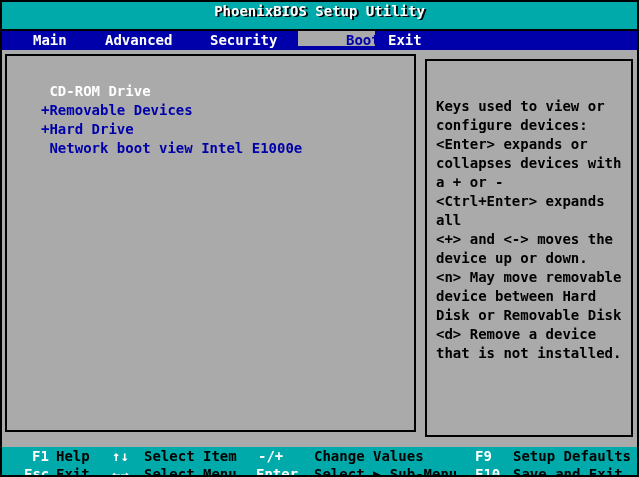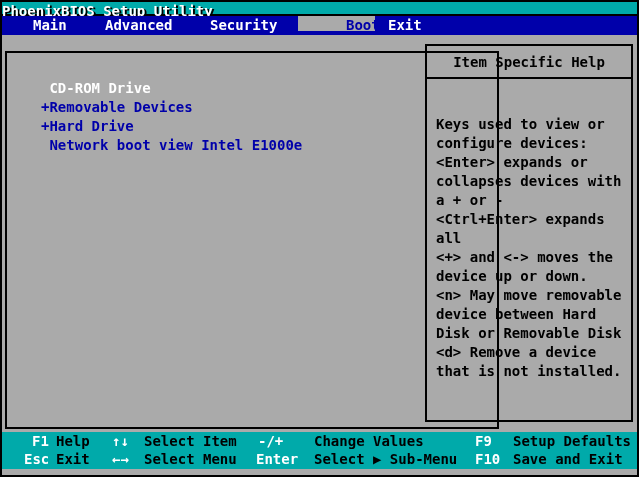--- a/index.html
+++ b/index.html
@@ -11,24 +11,25 @@
     background: #AAAAAA;
     border: 2px solid #000;
     overflow: hidden;
     font-family: "DejaVu Sans Mono", "Liberation Mono", monospace;
     font-weight: bold;
     font-size: 14px;
     cursor: default;
   }
   
   .title-bar {
-    height: 14px;
+    height: 29px;
     line-height: 18px;
     background: #00AAAA;
     color: #FFFFFF;
+    text-align: center;
     text-shadow: 2px 1px 0 #000;
     border-bottom: 2px solid #000;
   }
   
   .menu-bar {
     position: relative;
     height: 19px;
     background: #0000AA;
   }
   .menu-tab {
@@ -42,22 +43,22 @@
   .menu-tab.active {
     background: #AAAAAA;
     color: #0000AA;
     text-align: center;
     padding-left: 48px;
   }
   
   .content { position: relative; height: 397px; }
   .boot-panel {
     position: absolute;
-    left: 3px; top: 16px;
-    width: 494px; height: 378px;
+    left: 3px; top: 4px;
+    width: 411px; height: 378px;
     border: 2px solid #000;
     padding: 26px 12px 0 34px;
   }
   .boot-item {
     height: 19px;
     line-height: 19px;
     color: #0000AA;
     white-space: pre;
   }
   .boot-item.selected { color: #FFFFFF; }
@@ -115,21 +116,20 @@
   <div class="content">
 
     <div class="boot-panel">
       <div class="boot-item selected"><span> </span><span>CD-ROM Drive</span></div>
       <div class="boot-item"><span>+</span><span>Removable Devices</span></div>
       <div class="boot-item"><span>+</span><span>Hard Drive</span></div>
       <div class="boot-item"><span> </span><span>Network boot view Intel E1000e</span></div>
     </div>
 
     <div class="help-panel">
-      <div class="help-title">Item Specific Help</div>
       <div class="help-body">Keys used to view or
 configure devices:
 &lt;Enter&gt; expands or
 collapses devices with
 a + or -
 &lt;Ctrl+Enter&gt; expands
 all
 &lt;+&gt; and &lt;-&gt; moves the
 device up or down.
 &lt;n&gt; May move removable

